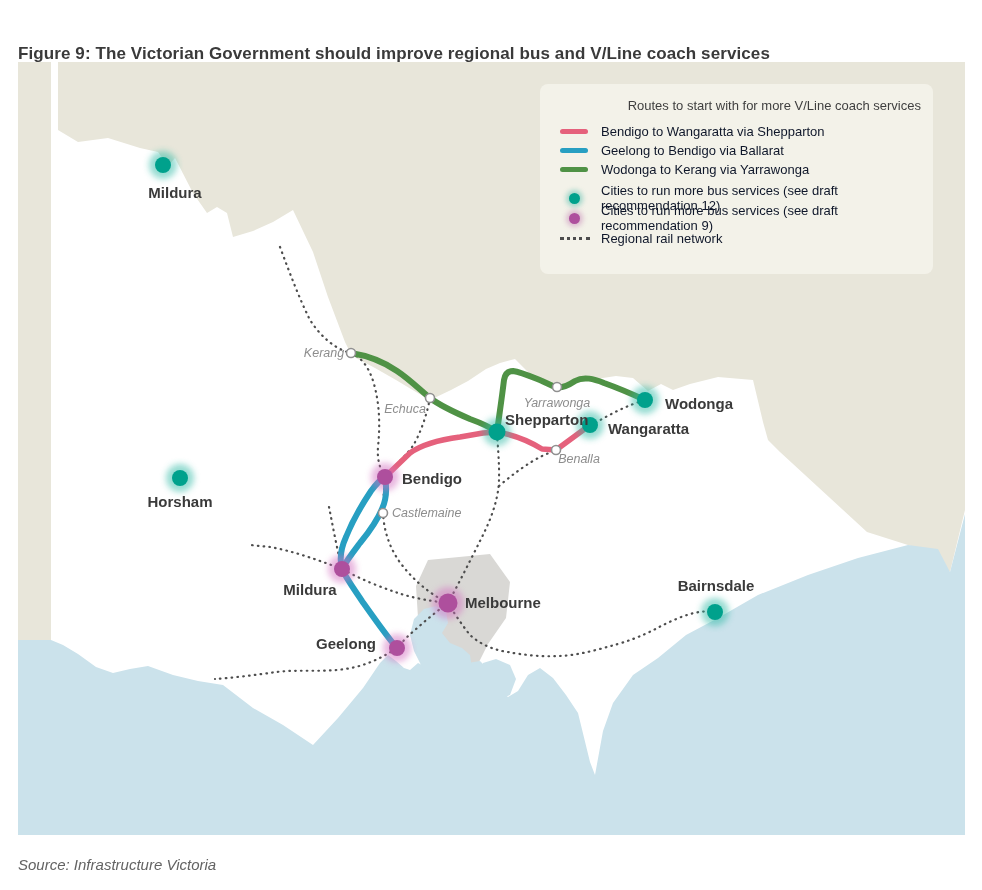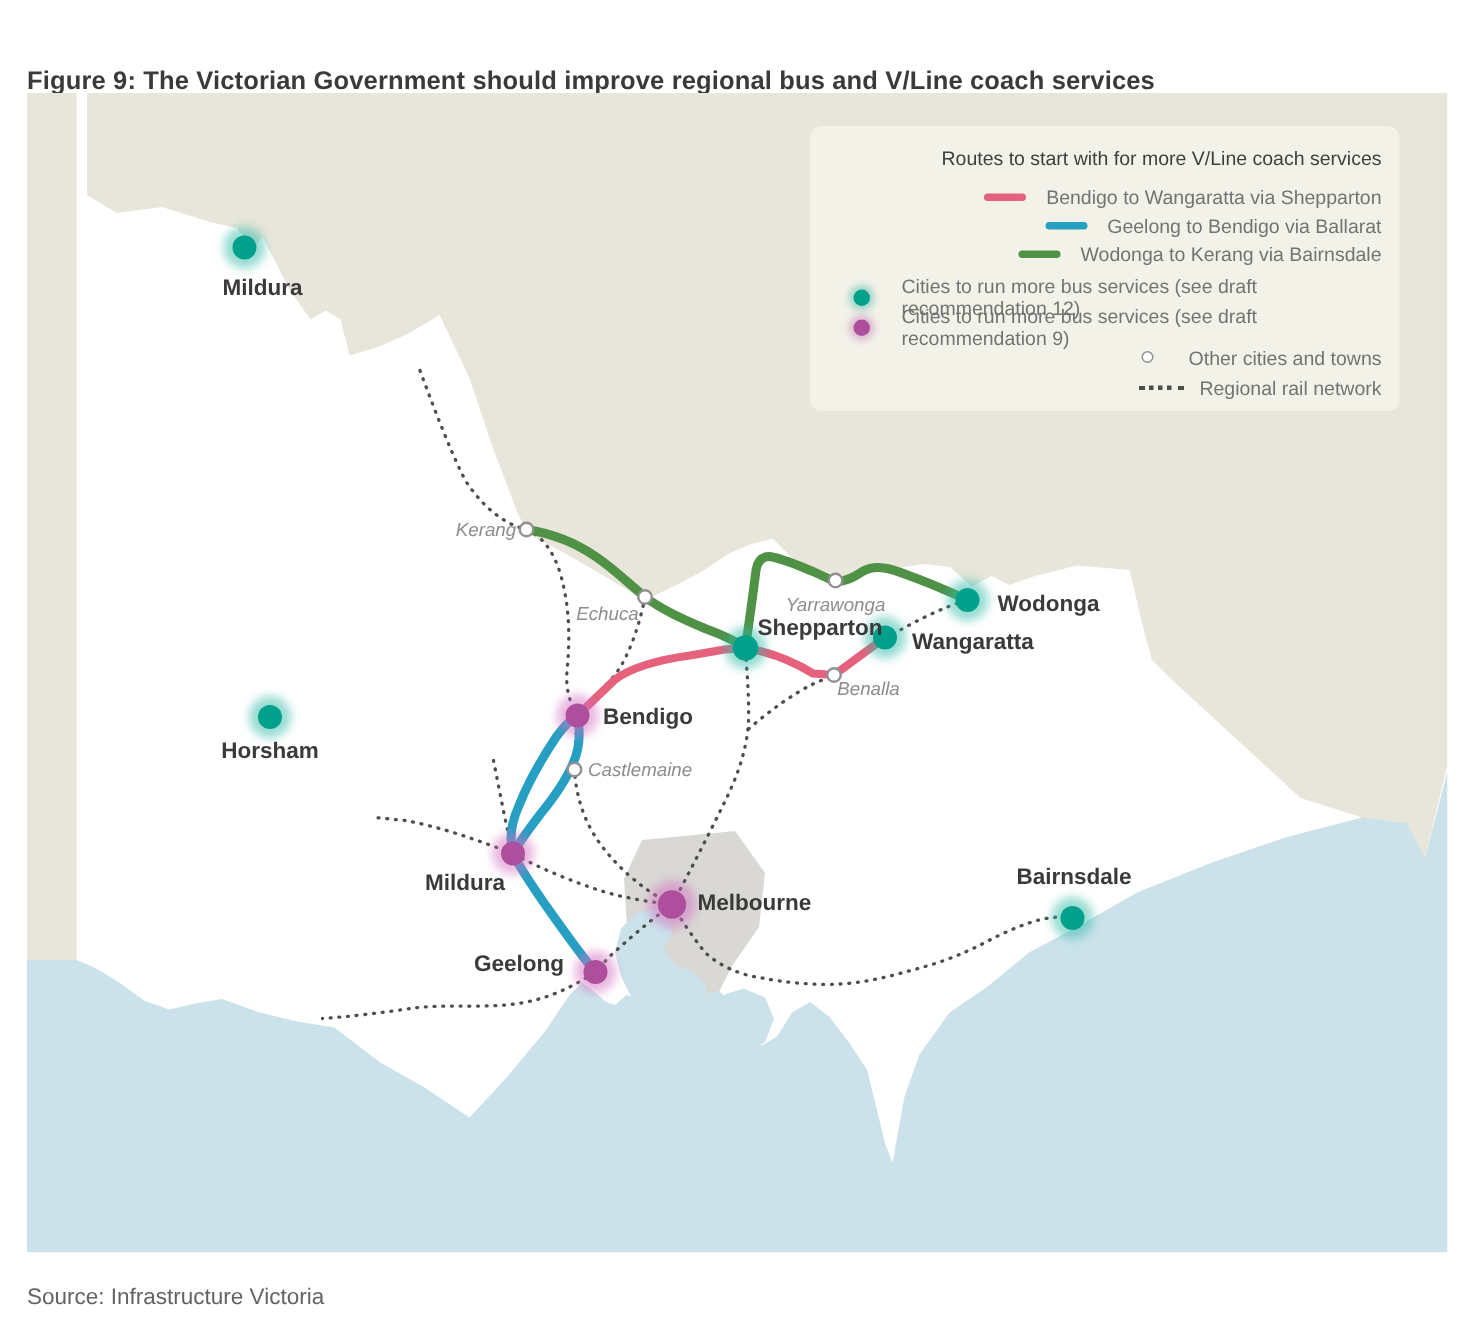--- a/index.html
+++ b/index.html
@@ -1,31 +1,31 @@
 <!DOCTYPE html>
 <html><head>
 <meta charset="utf-8">
 <style>
   html,body{margin:0;padding:0;background:#fff;}
   body{width:982px;height:890px;position:relative;font-family:"Liberation Sans",sans-serif;overflow:hidden;}
   .page-title{position:absolute;left:18px;top:14px;width:946px;font-size:17px;font-weight:bold;color:#3a3a3a;letter-spacing:.1px;margin-top:30px;}
   .map-figure{position:absolute;left:18px;top:62px;width:947px;height:773px;background:#fff;}
   .map-figure svg{position:absolute;left:0;top:0;}
-  .source-caption{position:absolute;left:18px;top:856px;font-size:15px;color:#636363;}
+  .source-caption{position:absolute;left:18px;top:856px;font-size:15px;color:#636363;font-style:italic;}
 
   
   .city-label{position:absolute;white-space:nowrap;font-size:15px;font-weight:bold;color:#3a3a3a;transform:translate(-50%,-50%);}
   .city-label.anchor-left{transform:translate(0,-50%);}
   .town-label{position:absolute;white-space:nowrap;font-size:12.5px;font-weight:normal;color:#8d8d8d;transform:translate(-50%,-50%);font-style:italic;}
   .town-label.anchor-left{transform:translate(0,-50%);}
 
   
   .legend{position:absolute;left:522px;top:22px;width:393px;height:190px;background:#f3f2e9;border-radius:8px;box-sizing:border-box;padding:13px 12px 0 20px;}
   .legend-title{font-size:13px;color:#3f3f3f;margin-bottom:8px;height:17px;line-height:17px;text-align:right;}
-  .lrow{display:flex;align-items:center;height:19px;font-size:13px;color:#737373;justify-content:flex-end;}
+  .lrow{display:flex;align-items:center;height:19px;font-size:13px;color:#0f172a;}
   .lrow.marker-row{height:20px;}
   .legend-spacer{height:9px;}
   .line-swatch{width:28px;height:5px;border-radius:3px;margin-right:13px;flex:0 0 auto;}
   .line-swatch.pink{background:#e5617c;}
   .line-swatch.blue{background:#279fc2;}
   .line-swatch.green{background:#4f9245;}
   .dot-swatch{width:11px;height:11px;border-radius:50%;margin:0 21px 0 9px;flex:0 0 auto;}
   .dot-swatch.teal{background:#00a18c;box-shadow:0 0 5px 3px rgba(0,161,140,.35);}
   .dot-swatch.purple{background:#ae4f9d;box-shadow:0 0 5px 3px rgba(174,79,157,.35);}
   .circle-swatch{width:6px;height:6px;border:1.5px solid #8f8f8f;border-radius:50%;background:#fff;margin:0 23px 0 11px;flex:0 0 auto;box-sizing:content-box;}
@@ -151,35 +151,31 @@
     <div class="lrow">
       <span class="line-swatch pink"></span>
       <span>Bendigo to Wangaratta via Shepparton</span>
     </div>
     <div class="lrow">
       <span class="line-swatch blue"></span>
       <span>Geelong to Bendigo via Ballarat</span>
     </div>
     <div class="lrow">
       <span class="line-swatch green"></span>
-      <span>Wodonga to Kerang via Bairnsdale</span>
+      <span>Wodonga to Kerang via Yarrawonga</span>
     </div>
     <div class="legend-spacer"></div>
     <div class="lrow marker-row">
       <span class="dot-swatch teal"></span>
       <span>Cities to run more bus services (see draft recommendation 12)</span>
     </div>
     <div class="lrow marker-row">
       <span class="dot-swatch purple"></span>
       <span>Cities to run more bus services (see draft recommendation 9)</span>
     </div>
     <div class="lrow marker-row">
-      <span class="circle-swatch"></span>
-      <span>Other cities and towns</span>
-    </div>
-    <div class="lrow marker-row">
       <span class="rail-swatch"></span>
       <span>Regional rail network</span>
     </div>
   </div>
 </div>
 
 <div class="source-caption">Source: Infrastructure Victoria</div>
 
 </body></html>

